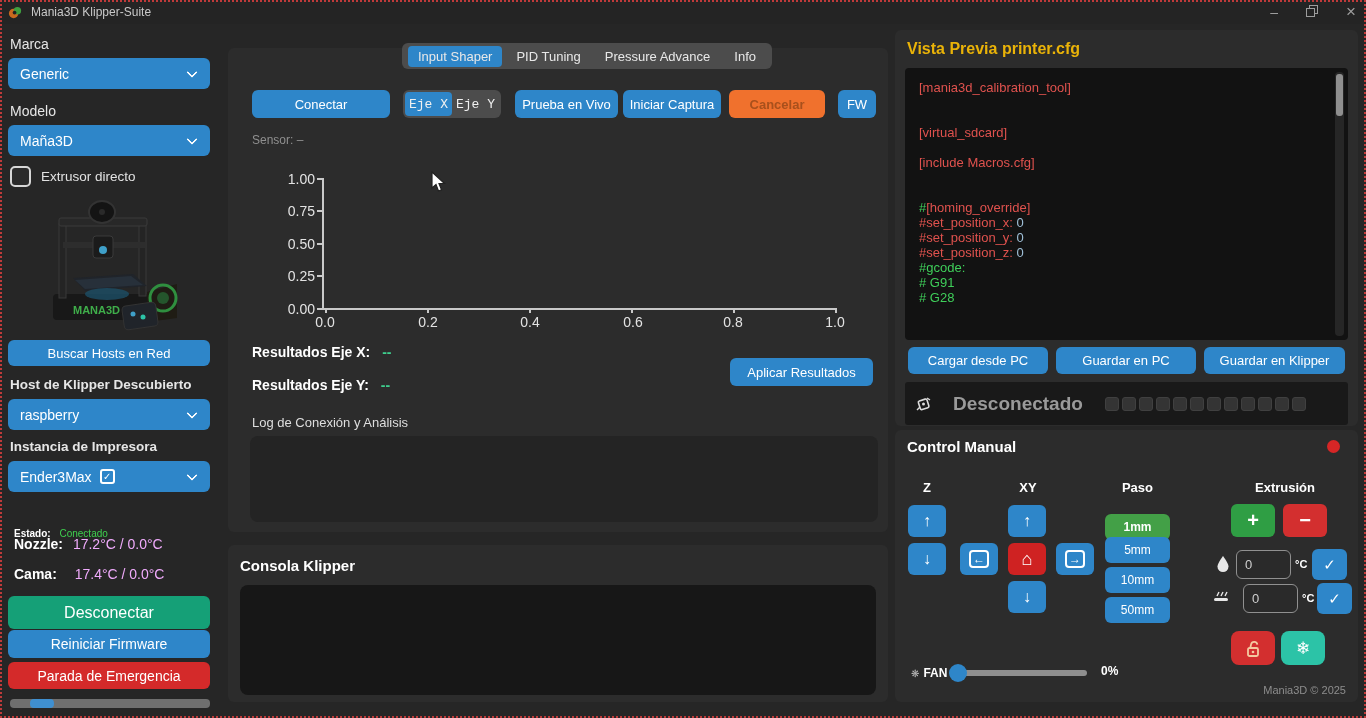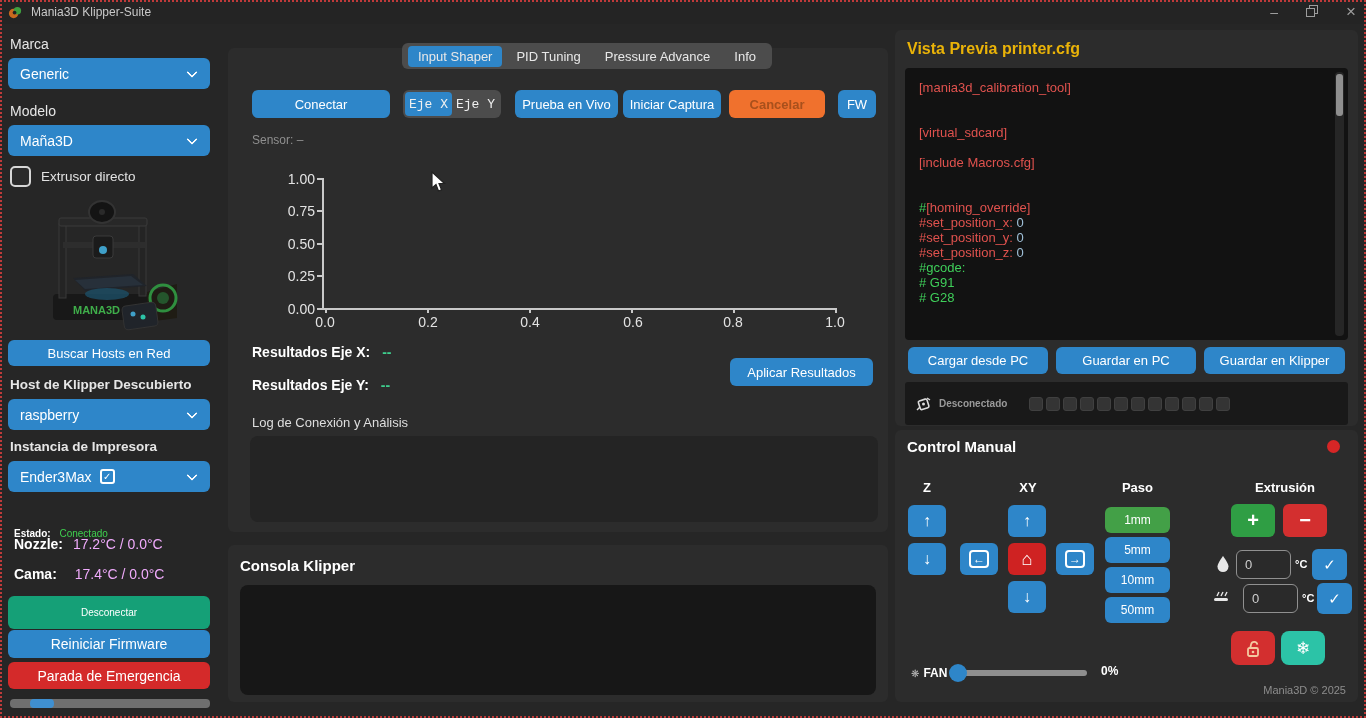--- a/index.html
+++ b/index.html
@@ -69,21 +69,21 @@
   .code-line { height:15px; white-space:pre; }
   .c-red { color:#e0524e; }
   .c-green { color:#3fcf5a; }
   .c-white { color:#e8e8e8; }
   .c-blue { color:#9fc0d8; }
   .code-scroll { position:absolute; right:4px; top:4px; width:9px; height:264px; background:#262626; border-radius:4px; }
   .code-scroll .thumb { position:absolute; top:2px; left:1px; width:7px; height:42px; background:#8f8f8f; border-radius:3px; }
   .file-btn { position:absolute; top:317px; height:27px; width:140px; }
 
   .status-bar { position:absolute; left:10px; top:352px; width:443px; height:43px; background:#191919; border-radius:3px; display:flex; align-items:center; }
-  .status-text { font-size:10px; font-weight:bold; color:#9a9a9a; margin-left:6px; }
+  .status-text { font-size:19px; font-weight:bold; color:#9a9a9a; margin-left:20px; }
   .mini-checks { display:flex; gap:3px; margin-left:22px; }
   .mini-check { width:14px; height:14px; background:#343434; border:1px solid #404040; border-radius:3px; }
 
   
   .cm-title { position:absolute; left:12px; top:8px; font-size:15px; font-weight:bold; color:#fff; }
   .rec-dot { position:absolute; right:18px; top:10px; width:13px; height:13px; border-radius:50%; background:#d62626; }
   .col-label { position:absolute; font-size:13px; font-weight:bold; color:#fff; text-align:center; }
   .jog { position:absolute; width:38px; height:32px; border-radius:6px; background:#2e86c9; color:#fff; display:flex; align-items:center; justify-content:center; font-size:16px; font-weight:bold; }
   .jog.red { background:#cf2222; }
   .boxed-arrow { border:2px solid #fff; border-radius:4px; width:20px; height:18px; display:flex; align-items:center; justify-content:center; font-size:12px; font-weight:bold; }
@@ -187,21 +187,21 @@
 
     <div class="temp-line" style="top:536px;">
       <b>Nozzle:</b>
       <span class="val">17.2°C / 0.0°C</span>
     </div>
     <div class="temp-line" style="top:566px;">
       <b>Cama:</b>
       <span class="val" style="margin-left:14px;">17.4°C / 0.0°C</span>
     </div>
 
-    <div class="btn" style="position:absolute; left:8px; top:596px; width:202px; height:33px; background:#15a077; font-size:10px;">Desconectar</div>
+    <div class="btn" style="position:absolute; left:8px; top:596px; width:202px; height:33px; background:#15a077; font-size:16px;">Desconectar</div>
     <div class="btn" style="position:absolute; left:8px; top:630px; width:202px; height:28px; font-size:14px;">Reiniciar Firmware</div>
     <div class="btn" style="position:absolute; left:8px; top:662px; width:202px; height:27px; background:#d42a2a; font-size:14px;">Parada de Emergencia</div>
 
     <div class="hscroll">
       <div class="thumb"></div>
     </div>
   </div>
 
   <div class="card" style="left:228px; top:48px; width:660px; height:484px;"></div>
 
@@ -349,21 +349,21 @@
     <div class="jog red" style="left:113px; top:113px;">
         <span style="font-size:18px;">⌂</span>
       </div>
     <div class="jog" style="left:161px; top:113px;">
         <span class="boxed-arrow">→</span>
       </div>
     <div class="jog" style="left:113px; top:151px;">
         <span>↓</span>
       </div>
 
-    <div class="paso-btn active" style="top:77px;">1mm</div>
+    <div class="paso-btn active" style="top:84px;font-weight:bold;">1mm</div>
     <div class="paso-btn" style="top:107px;">5mm</div>
     <div class="paso-btn" style="top:137px;">10mm</div>
     <div class="paso-btn" style="top:167px;">50mm</div>
 
     <div class="ext-btn" style="left:336px; top:74px; background:#2f9e44;">
         <span>+</span>
       </div>
     <div class="ext-btn" style="left:388px; top:74px; background:#d32f2f;">
         <span>−</span>
       </div>

